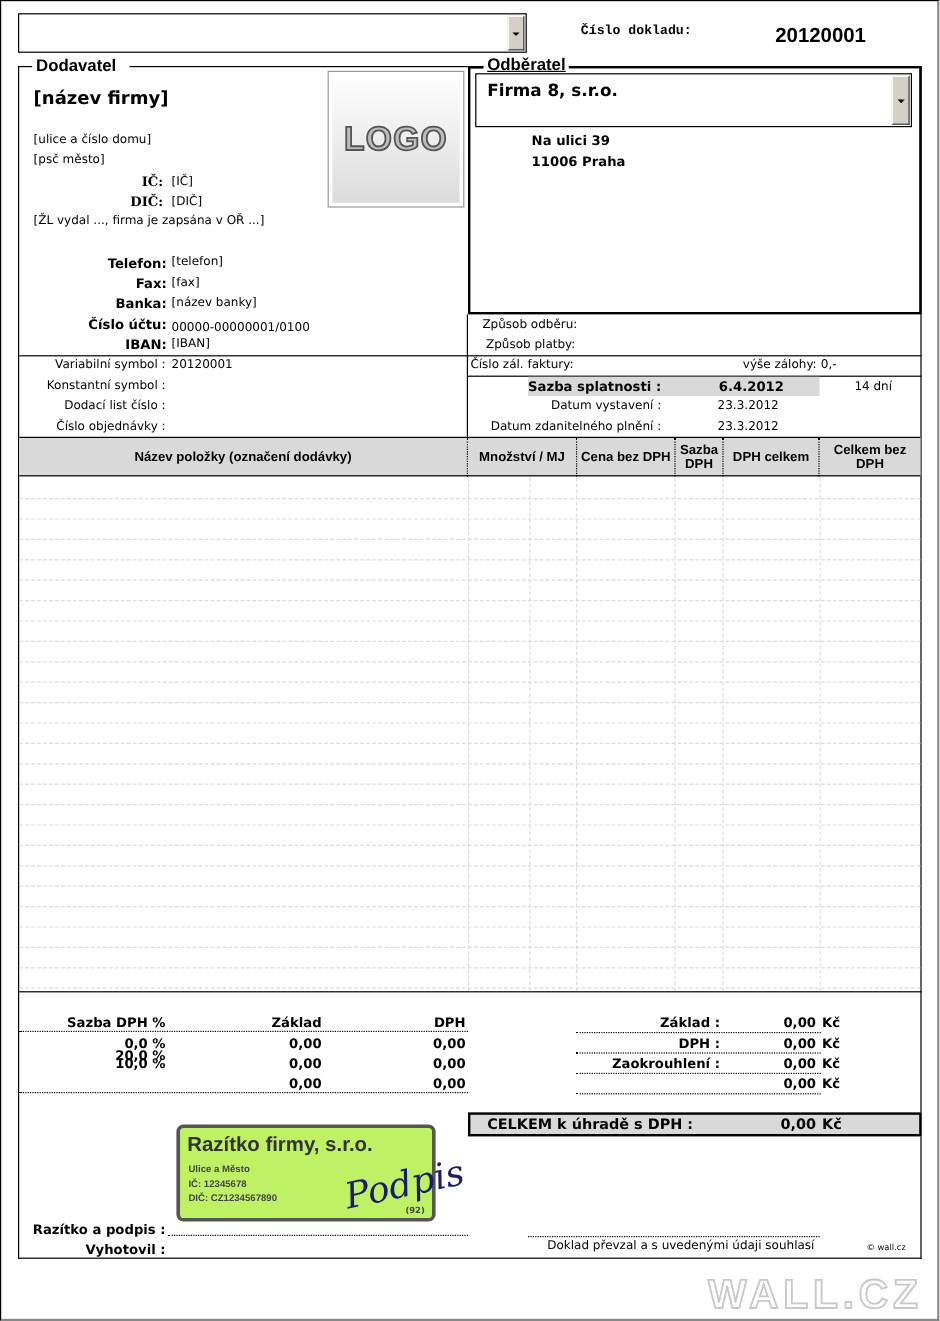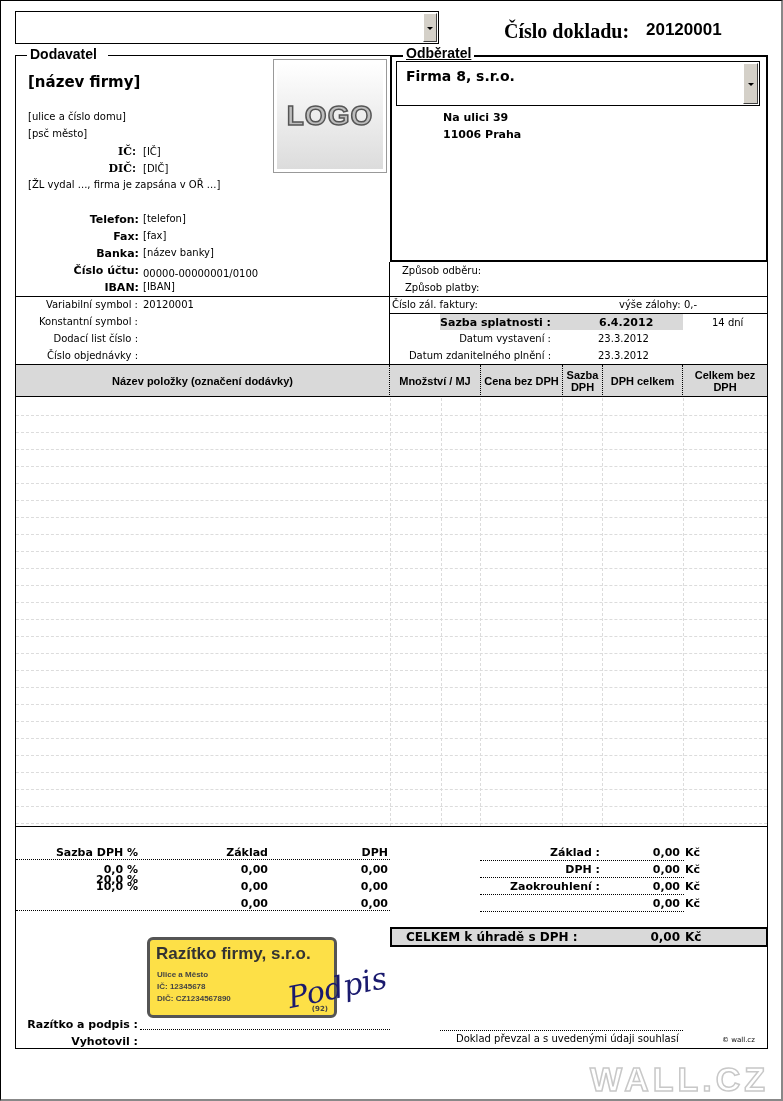--- a/index.html
+++ b/index.html
@@ -8,21 +8,21 @@
   .outer { position: absolute; left: 0; top: 0; width: 783px; height: 1101px; border: 1px solid #000; border-right: 2px solid #888; border-bottom: 2px solid #888; }
   .abs { position: absolute; }
   .sm { font-size: 10px; font-family: "DejaVu Sans", sans-serif; }
   .b { font-weight: bold; }
 
   
   .title-box { left: 15px; top: 11px; width: 424px; height: 33px; border: 1px solid #000; background: #fff; }
   .title-text { left: 10px; top: 3px; font-size: 20px; font-weight: bold; font-family: "Liberation Sans", sans-serif; letter-spacing: 0.2px; }
   .dd-btn { right: 1px; top: 1px; width: 14px; height: 29px; background: #d4d0c8; border-left: 1px solid #fff; border-top: 1px solid #fff; border-right: 1px solid #404040; border-bottom: 1px solid #404040; }
   .dd-arrow { left: 3px; top: 13px; width: 0; height: 0; border-left: 3px solid transparent; border-right: 3px solid transparent; border-top: 3px solid #000; }
-  .docno-label { left: 484px; top: 20px; font-size: 20px; font-weight: bold; font-family: Liberation Serif, serif; margin-left: 20px; }
+  .docno-label { left: 484px; top: 20px; font-size: 11px; font-weight: bold; font-family: Liberation Mono, monospace; }
   .docno-value { left: 646px; top: 20px; font-size: 17px; font-weight: bold; font-family: "Liberation Sans", sans-serif; }
 
   
   .frame { left: 15px; top: 55px; width: 753px; height: 994px; border: 1px solid #000; border-top: none; }
   .sec-line-left { left: 15px; top: 55px; width: 12px; height: 1px; background: #000; }
   .sec-title { font-size: 14px; font-weight: bold; font-family: "Liberation Sans", sans-serif; background: #fff; padding: 0 3px; }
   .dodavatel-title { left: 27px; top: 46px; }
   .line-top-1 { left: 108px; top: 55px; width: 282px; height: 1px; background: #000; }
 
   .odb-box { left: 390px; top: 55px; width: 378px; height: 207px; border: 2px solid #000; }
@@ -48,21 +48,21 @@
   
   .th { left: 16px; top: 364px; width: 751px; height: 33px; background: #d9d9d9; border-bottom: 1px solid #000; border-top: 1px solid #000; }
   .th-cell { position: absolute; top: 0; height: 32px; font-size: 11px; font-weight: bold; font-family: "Liberation Sans", sans-serif; display: flex; align-items: center; justify-content: center; text-align: center; line-height: 12px; border-right: 1px dotted #000; }
   .grid-row { position: absolute; left: 16px; width: 751px; height: 0; border-top: 1px dashed #dcdcdc; }
   .grid-col { position: absolute; top: 398px; height: 428px; width: 0; border-left: 1px dashed #dcdcdc; }
 
   
   .dotline { height: 0; border-top: 1px dotted #000; }
   .b11 { font-size: 11px; font-weight: bold; font-family: "DejaVu Sans", sans-serif; }
   .total-box { left: 390px; top: 927px; width: 378px; height: 20px; border: 2px solid #000; background: #d9d9d9; }
-  .stamp { left: 147px; top: 937px; width: 190px; height: 81px; border: 3px solid #555; border-radius: 6px; background: #fde047; }
+  .stamp { left: 147px; top: 937px; width: 216px; height: 81px; border: 3px solid #555; border-radius: 6px; background: #bef264; }
   .stamp-title { left: 6px; top: 4px; font-size: 17px; font-weight: bold; font-family: "Liberation Sans", sans-serif; color: #333; }
   .stamp-line { font-size: 8px; font-weight: bold; color: #444; left: 7px; font-family: "Liberation Sans", sans-serif; }
   .signature { left: 137px; top: 30px; font-size: 30px; font-style: italic; font-family: "DejaVu Serif", serif; color: #1a1a6e; transform: rotate(-12deg); }
   .stamp-small { right: 6px; bottom: 2px; font-size: 7px; font-weight: bold; color: #444; }
   .watermark { right: 14px; top: 1060px; font-size: 34px; font-weight: bold; font-family: "Liberation Sans", sans-serif; color: #fff; -webkit-text-stroke: 1.5px #c8c8c8; letter-spacing: 4px; }
 </style>
 </head>
 <body>
 
 <div class="outer"></div>

